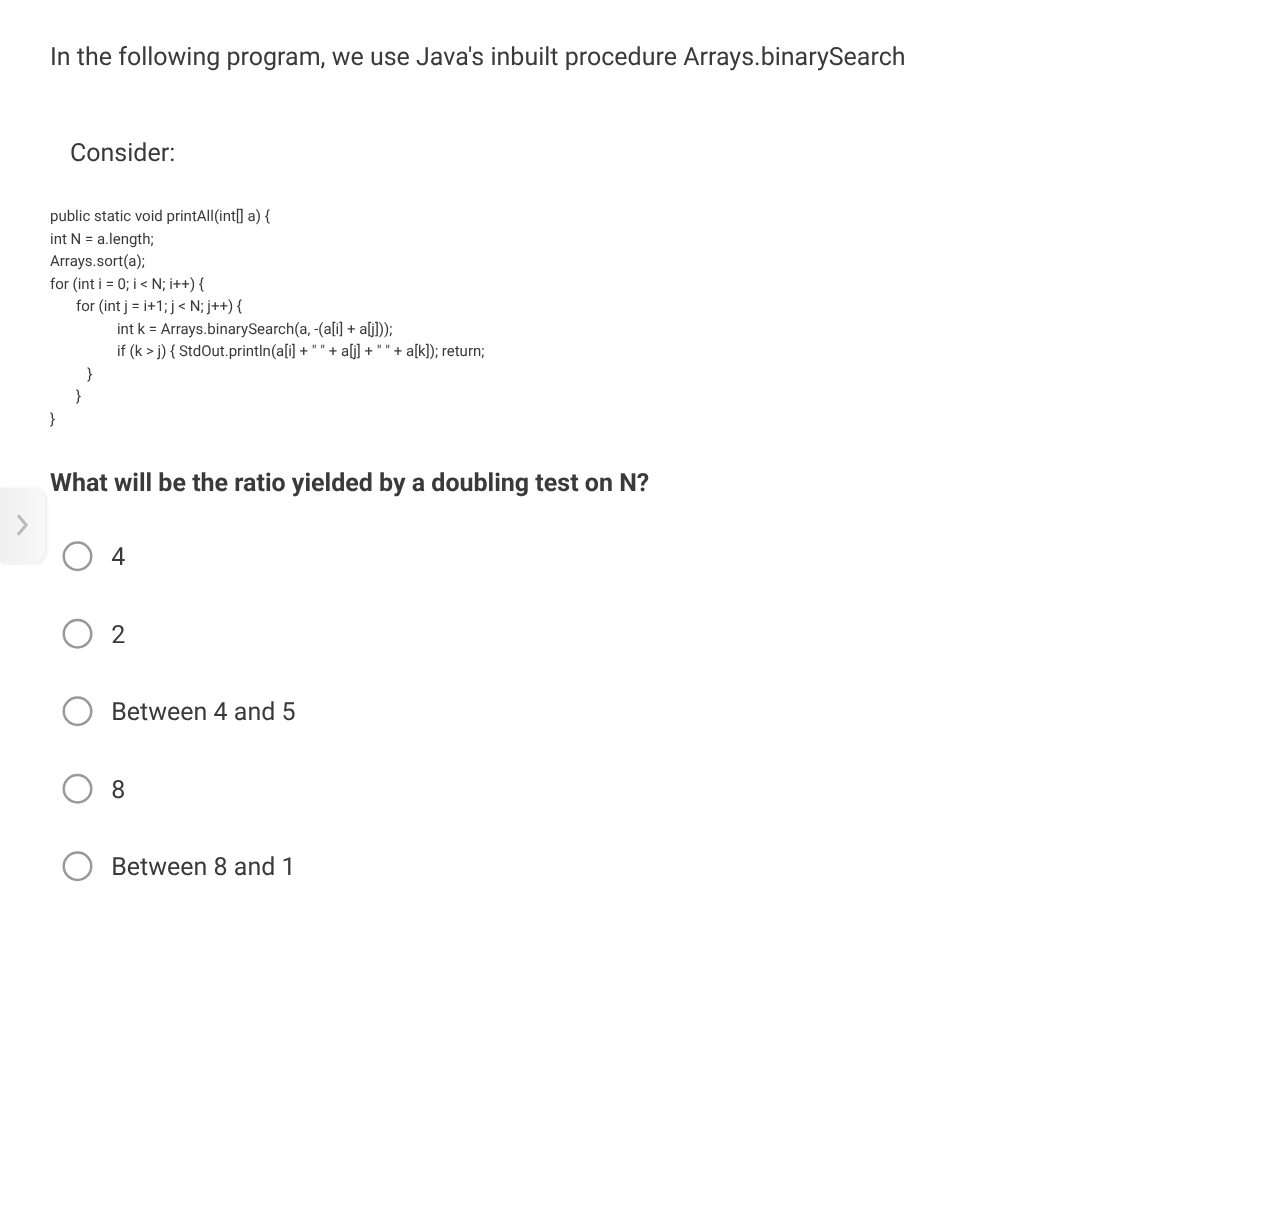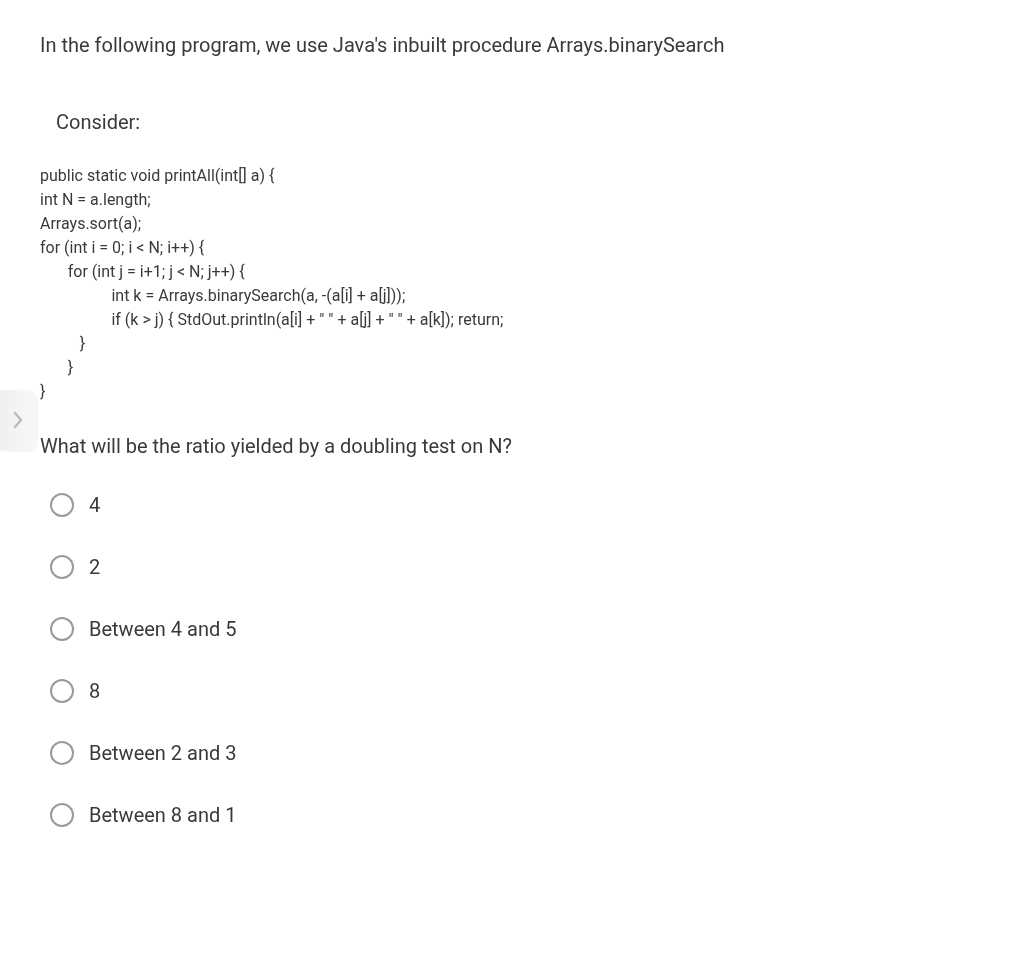--- a/index.html
+++ b/index.html
@@ -22,31 +22,32 @@
       margin-bottom: 50px;
       line-height: 1.5;
     }
     .consider {
       font-size: 20px;
       color: #3a3a3a;
       margin-bottom: 30px;
       margin-left: 16px;
     }
     .code-block {
-      font-size: 16px;
+      font-size: 12px;
       color: #3a3a3a;
       line-height: 1.5;
       margin-bottom: 30px;
       white-space: pre;
       font-family: -apple-system, BlinkMacSystemFont, "Segoe UI", Roboto, Helvetica, Arial, sans-serif;
     }
     .question-text {
       font-size: 20px;
       color: #3a3a3a;
       margin-bottom: 35px;
+      font-weight: bold;
     }
     .options {
       display: flex;
       flex-direction: column;
       gap: 38px;
       padding-left: 10px;
     }
     .option {
       display: flex;
       align-items: center;
@@ -129,19 +130,15 @@
   <div class="option">
     <div class="radio"></div>
     <span class="option-label">Between 4 and 5</span>
   </div>
   <div class="option">
     <div class="radio"></div>
     <span class="option-label">8</span>
   </div>
   <div class="option">
     <div class="radio"></div>
-    <span class="option-label">Between 2 and 3</span>
-  </div>
-  <div class="option">
-    <div class="radio"></div>
     <span class="option-label">Between 8 and 1</span>
   </div>
 </div>
 
 </body></html>

